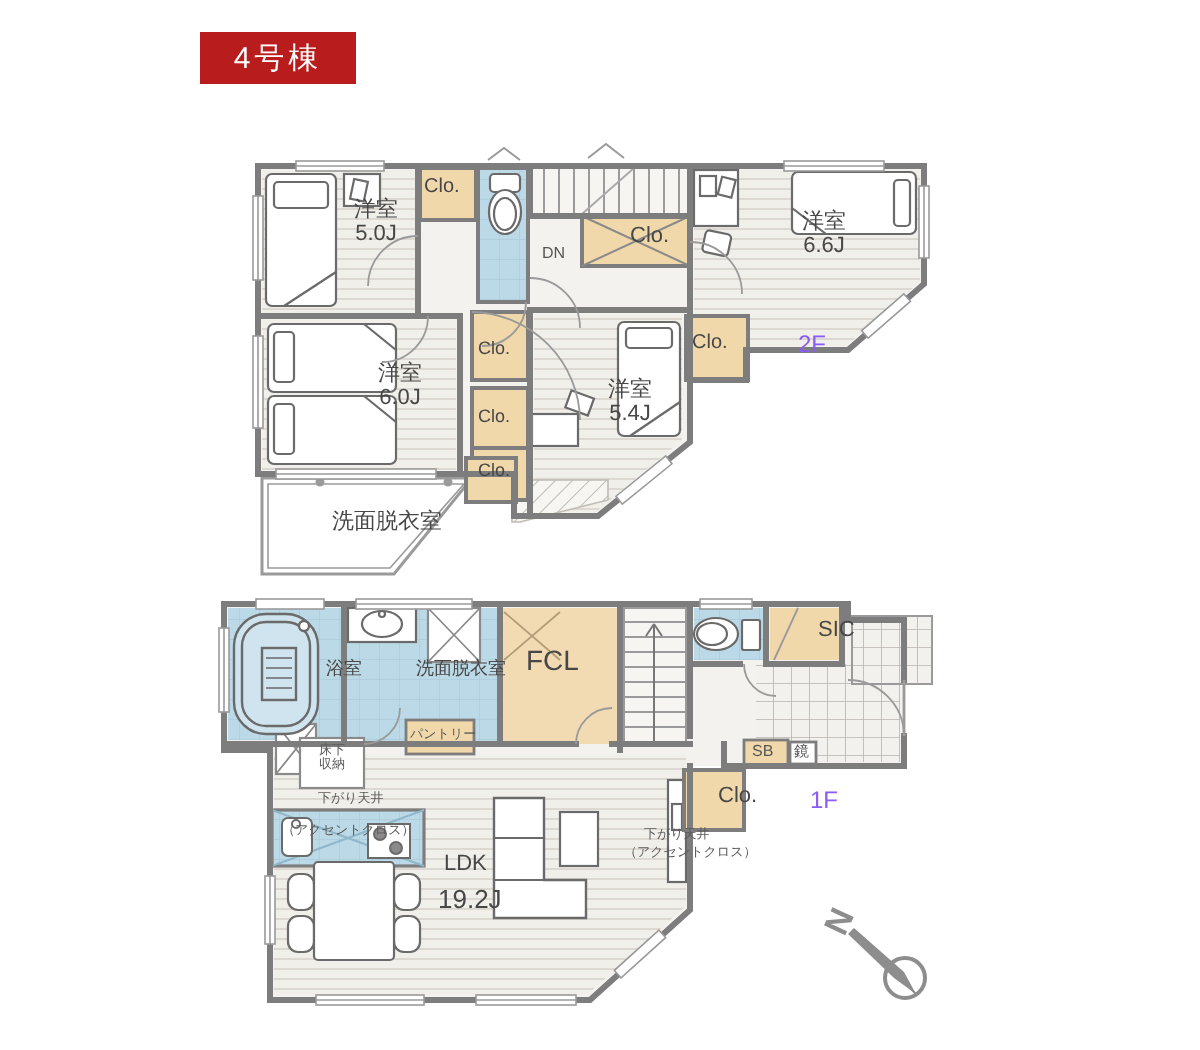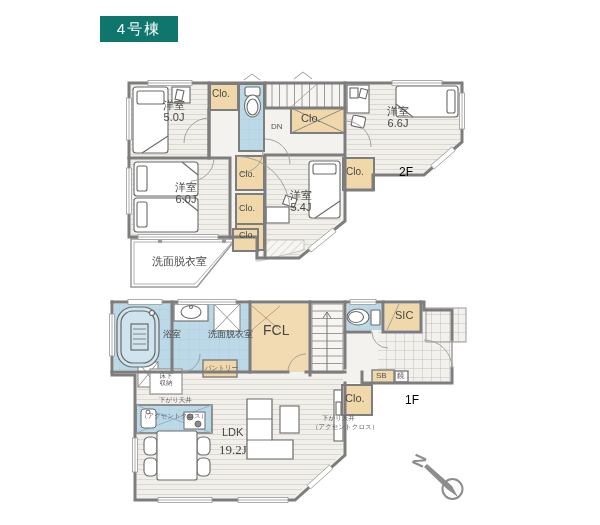--- a/index.html
+++ b/index.html
@@ -1,31 +1,31 @@
 <!DOCTYPE html>
 <html><head>
 <meta charset="utf-8">
 <style>
   html,body{margin:0;padding:0;background:#ffffff;}
   .stage{position:relative;width:600px;height:525px;background:#ffffff;overflow:hidden;
          font-family:"Liberation Sans","DejaVu Sans",sans-serif;}
-  .badge{position:absolute;left:100px;top:16px;width:78px;height:26px;background:#0f766e;
+  .badge{position:absolute;left:100px;top:16px;width:78px;height:26px;background:#b91c1c;
          color:#ffffff;display:flex;align-items:center;justify-content:center;
          font-size:15px;letter-spacing:2px;}
   svg{position:absolute;left:0;top:0;}
   .lbl{position:absolute;color:#474747;line-height:1.12;white-space:nowrap;}
   .ctr{text-align:center;}
   .fs6{font-size:6.5px;color:#5a5a5a;}
   .fs7{font-size:7.5px;color:#555;}
   .fs8{font-size:8px;color:#555;}
   .fs9{font-size:9px;}
   .fs10{font-size:10px;}
-  .fs11{font-size:11px;}
-  .fs12{font-size:12px;color:#000000;text-align:right;}
-  .fs13{font-size:13px;font-family:Liberation Serif, serif;}
+  .fs11{font-size:11px;margin-left:14px;}
+  .fs12{font-size:12px;color:#8b5cf6;text-align:right;}
+  .fs13{font-size:13px;}
   .fs14{font-size:14px;text-align:center;}
   .fs15{font-size:11px;}
   .north{position:absolute;left:414px;top:451px;font-size:17px;font-weight:bold;color:#8d8d8d;
          transform:rotate(-65deg);}
 </style>
 </head>
 <body>
 
 <div class="stage">
 

